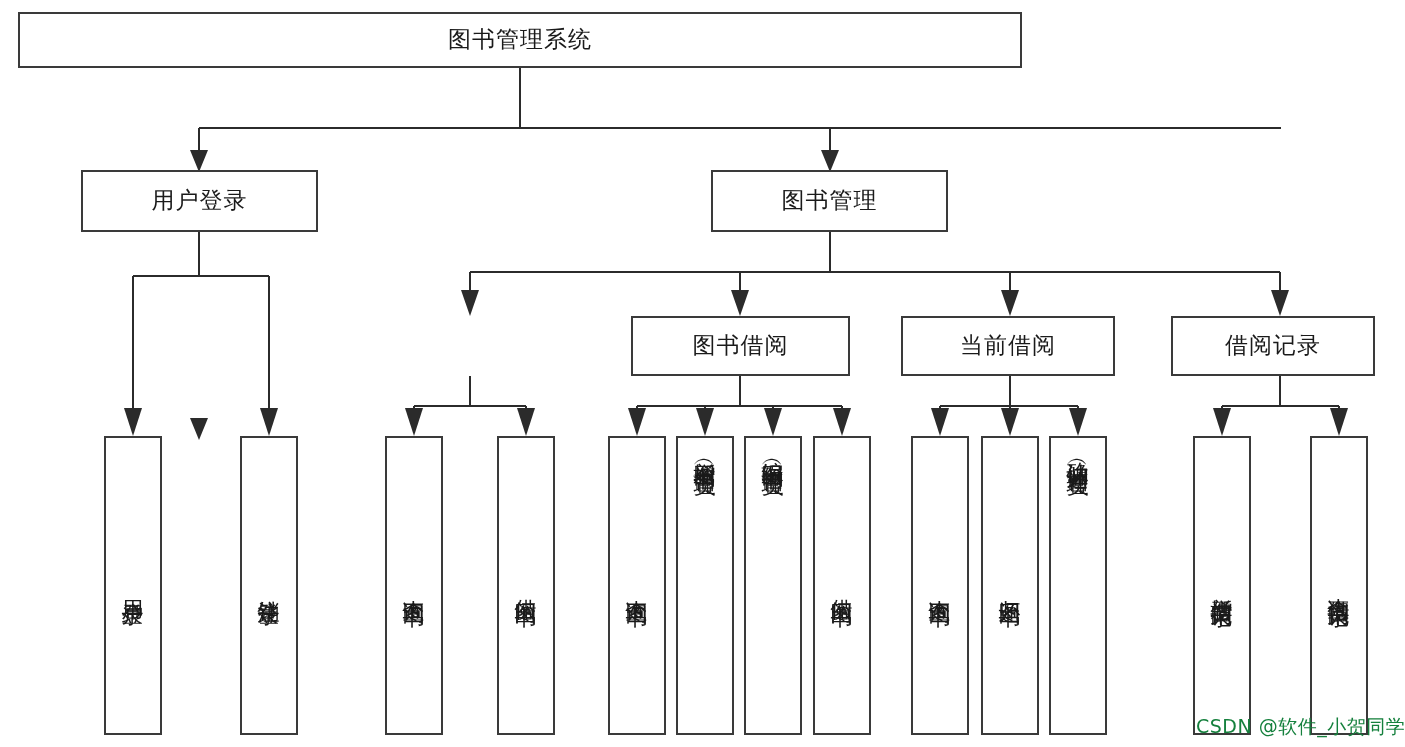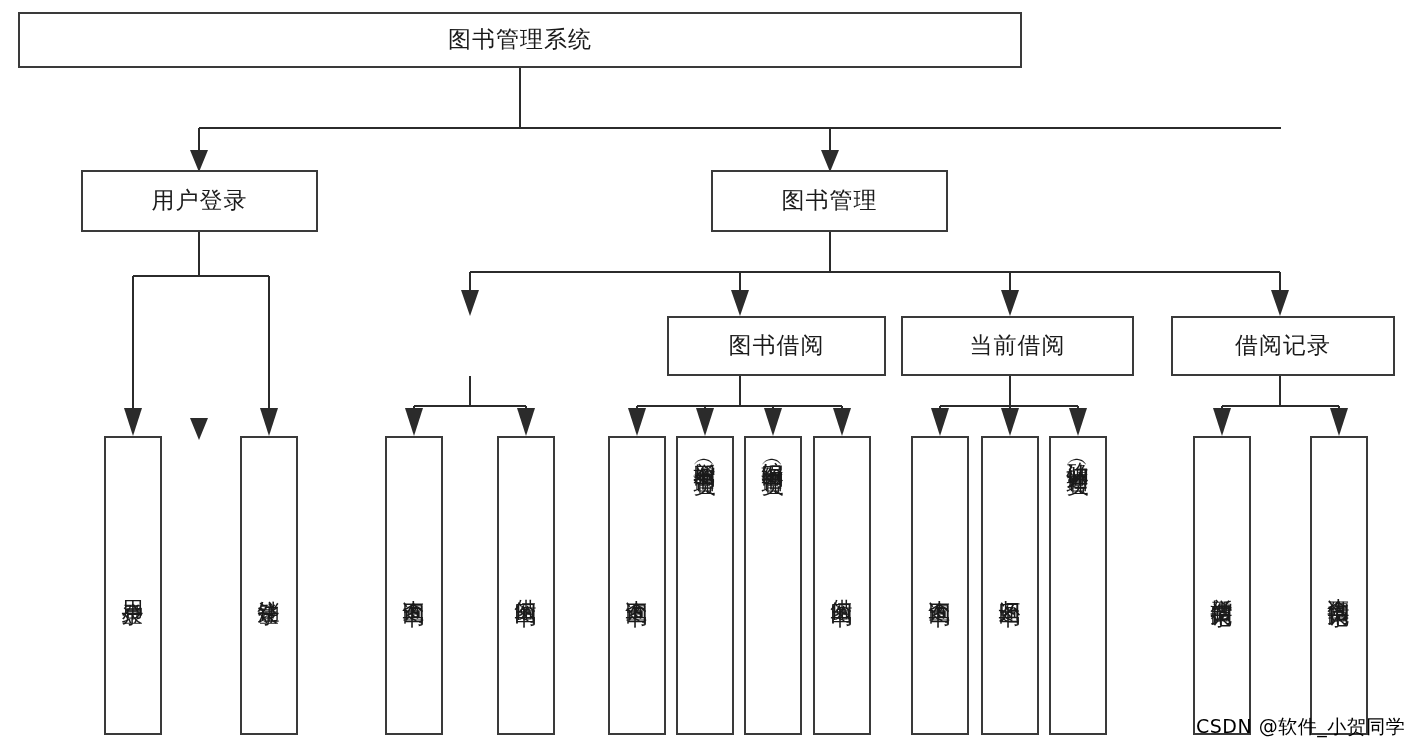--- a/index.html
+++ b/index.html
@@ -55,21 +55,21 @@
     letter-spacing: 2px;
     white-space: nowrap;
   }
   .node-v.center-v {
     align-items: center;
     padding-top: 0;
   }
   .watermark {
     position: absolute;
     font-size: 19px;
-    color: #000000;
+    color: #15803d;
     white-space: nowrap;
     letter-spacing: 0.5px;
   }
 </style>
 </head>
 <body>
 
 <div id="diagram-root">
 
   <svg class="connectors" viewBox="0 0 1405 747" xmlns="http://www.w3.org/2000/svg">
@@ -145,27 +145,27 @@
     <span class="node-label">图书管理系统</span>
   </div>
 
   <div class="node node-h" style="left:81px; top:170px; width:237px; height:62px;">
     <span class="node-label">用户登录</span>
   </div>
   <div class="node node-h" style="left:711px; top:170px; width:237px; height:62px;align-items:center;">
     <span class="node-label">图书管理</span>
   </div>
 
-  <div class="node node-h" style="left:631px; top:316px; width:219px; height:60px;margin-left:36px;">
+  <div class="node node-h" style="left:631px; top:316px; width:219px; height:60px;">
     <span class="node-label">图书借阅</span>
   </div>
-  <div class="node node-h" style="left:901px; top:316px; width:233px; height:60px;">
+  <div class="node node-h" style="left:901px; top:316px; width:214px; height:60px;">
     <span class="node-label">当前借阅</span>
   </div>
-  <div class="node node-h" style="left:1171px; top:316px; width:224px; height:60px;">
+  <div class="node node-h" style="left:1171px; top:316px; width:204px; height:60px;">
     <span class="node-label">借阅记录</span>
   </div>
 
   <div class="node node-v center-v" style="left:104px; top:436px; width:58px; height:299px;">
     <span class="node-label">用户登录</span>
   </div>
   <div class="node node-v center-v" style="left:240px; top:436px; width:58px; height:299px;">
     <span class="node-label">注销登录</span>
   </div>
 

